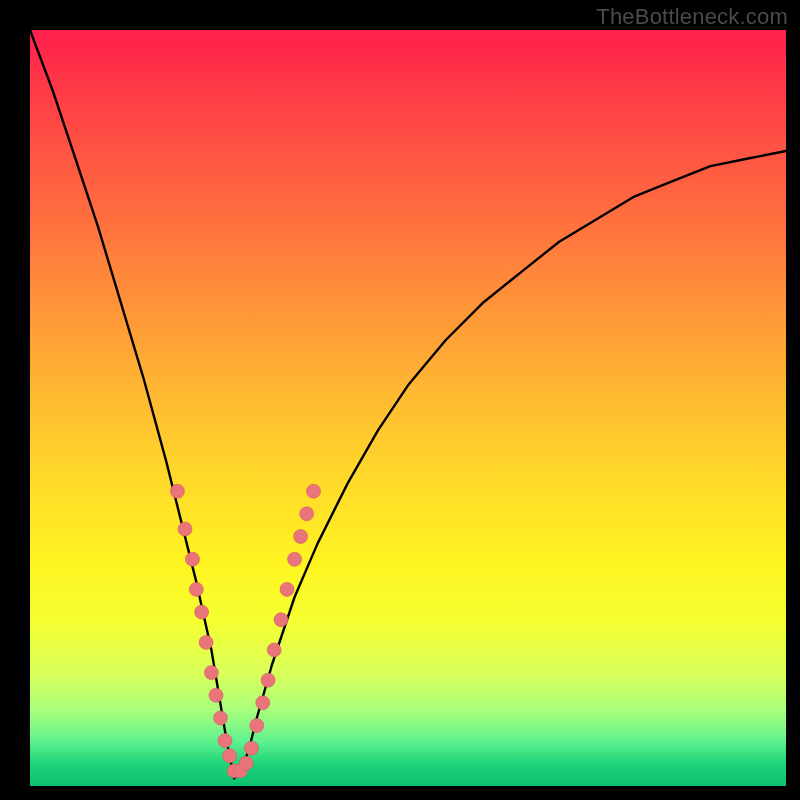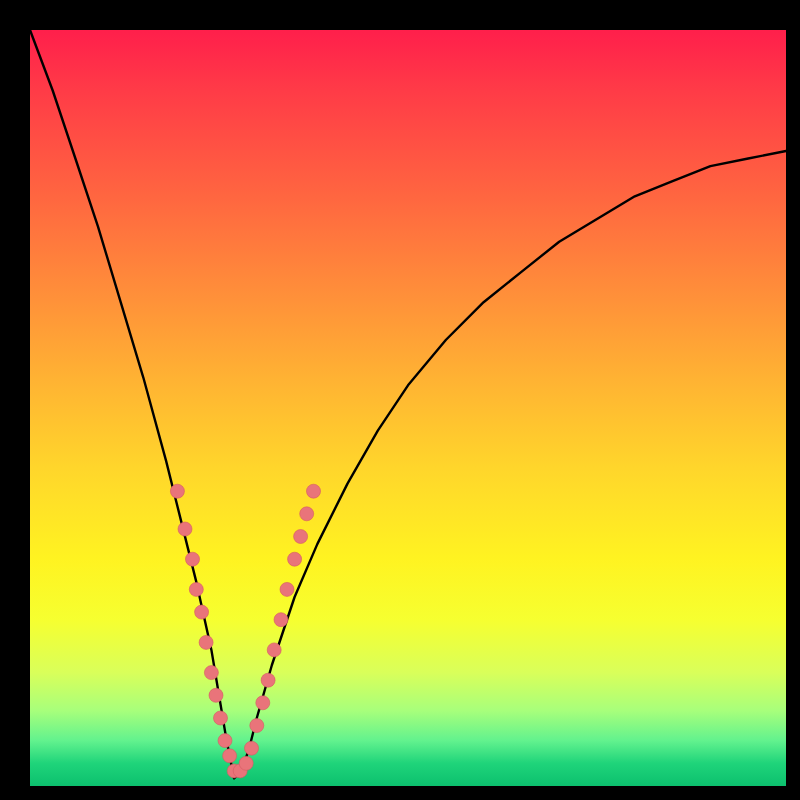--- a/index.html
+++ b/index.html
@@ -68,20 +68,21 @@
   circle.pt {
     fill: #e9747a;
     stroke: #d55b62;
     stroke-width: 0.6;
   }
 </style>
 </head>
 <body>
 
 <div class="frame">
+  <div class="watermark">TheBottleneck.com</div>
 
   <div class="plot">
     <svg class="curve" viewBox="0 0 756 756">
       <path id="curve-path" class="line" d="M0.0 0.0 L22.7 60.5 L45.4 128.5 L68.0 196.6 L90.7 272.2 L113.4 347.8 L136.1 430.9 L151.2 491.4 L166.3 551.9 L181.4 619.9 L189.0 665.3 L196.6 710.6 L204.1 748.4 L211.7 740.9 L219.2 718.2 L226.8 688.0 L241.9 635.0 L264.6 567.0 L287.3 514.1 L317.5 453.6 L347.8 400.7 L378.0 355.3 L415.8 310.0 L453.6 272.2 L491.4 241.9 L529.2 211.7 L567.0 189.0 L604.8 166.3 L642.6 151.2 L680.4 136.1 L718.2 128.5 L756.0 121.0"></path>
       <g id="points-group">
           <circle class="pt" cx="147.4" cy="461.2" r="7"></circle>
           <circle class="pt" cx="155.0" cy="499.0" r="7"></circle>
           <circle class="pt" cx="162.5" cy="529.2" r="7"></circle>
           <circle class="pt" cx="166.3" cy="559.4" r="7"></circle>
           <circle class="pt" cx="171.6" cy="582.1" r="7"></circle>

